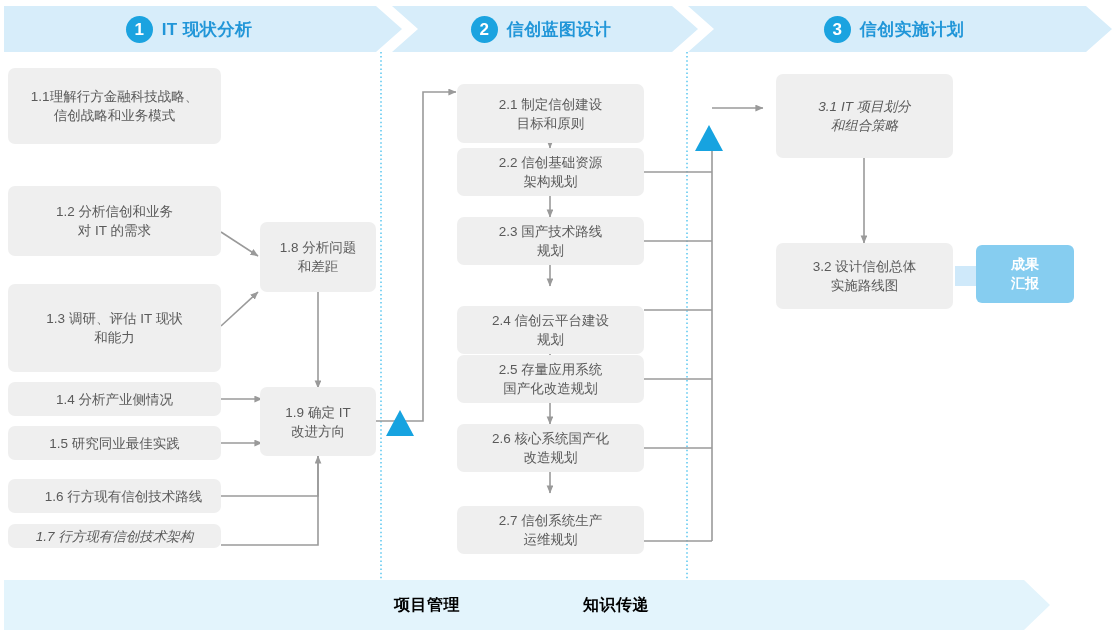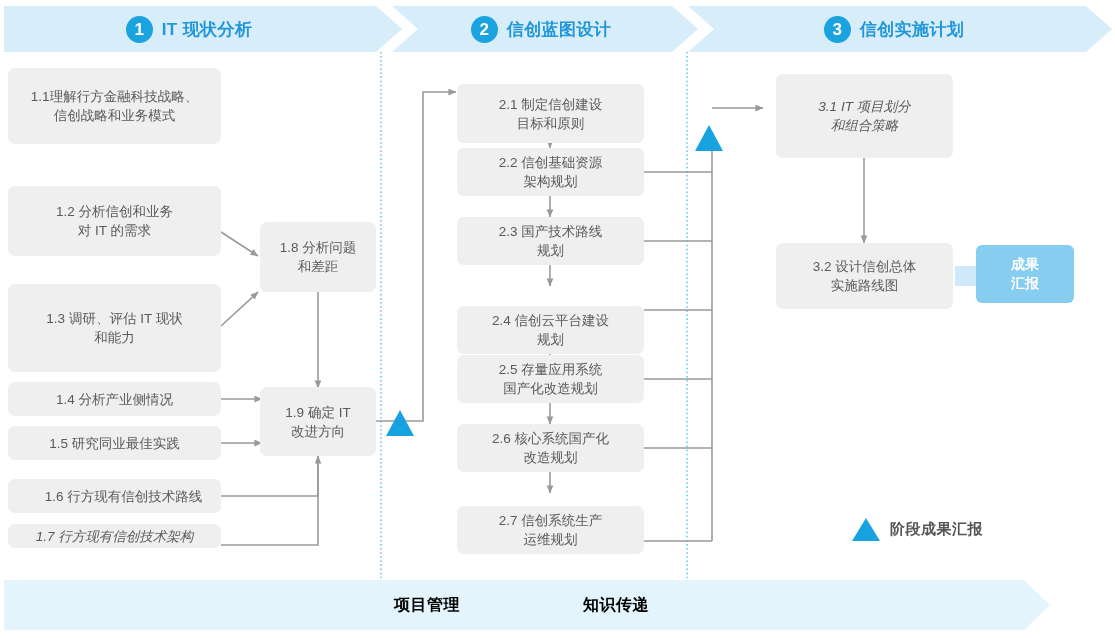--- a/index.html
+++ b/index.html
@@ -186,22 +186,18 @@
   <div class="box" style="left:457px;top:506px;width:187px;height:48px;">2.7 信创系统生产
 运维规划</div>
 
   <div class="box" style="left:776px;top:74px;width:177px;height:84px;font-style:italic;">3.1 IT 项目划分
 和组合策略</div>
   <div class="box" style="left:776px;top:243px;width:177px;height:66px;">3.2 设计信创总体
 实施路线图</div>
   <div class="box deliver" style="left:976px;top:245px;width:98px;height:58px;">成果
 汇报</div>
 
-  <div class="legend">
-    <span class="tri"></span>
-    <span class="ltxt">阶段成果汇报</span>
-  </div>
 
   <div class="bottom-band"></div>
   <div class="bottom-label bl1">项目管理</div>
   <div class="bottom-label bl2">知识传递</div>
 
 </div>
 
 </body></html>

